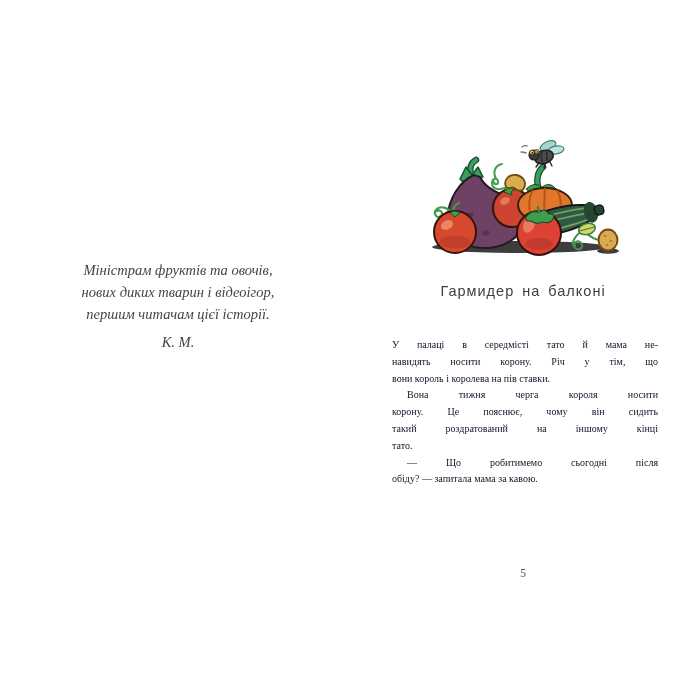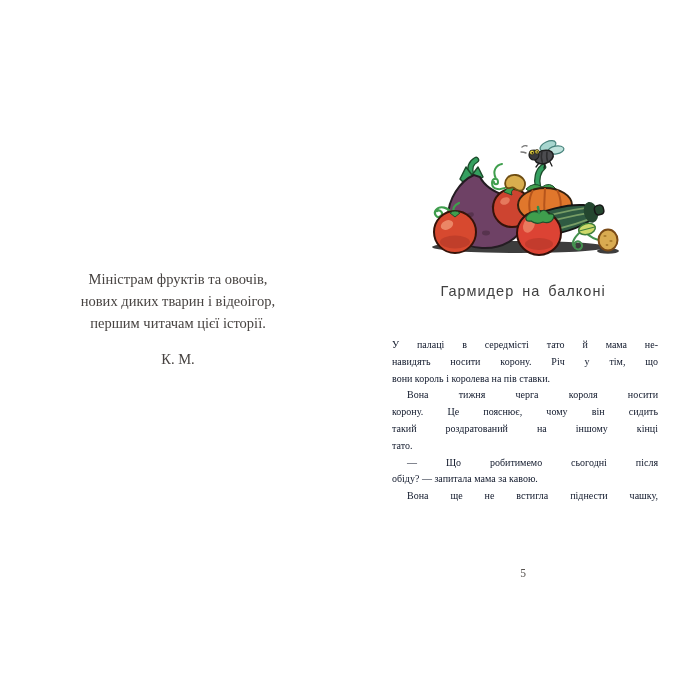--- a/index.html
+++ b/index.html
@@ -4,25 +4,25 @@
 <style>
   html,body { margin:0; padding:0; }
   body {
     width:700px; height:700px; background:#ffffff; position:relative;
     overflow:hidden; font-family:"Liberation Serif", serif;
   }
   .spread { position:absolute; inset:0; background:#ffffff; }
 
   
   .dedication {
-    position:absolute; left:40px; top:268px; width:276px;
-    text-align:center; font-size:14.5px;
+    position:absolute; left:40px; top:259px; width:276px;
+    text-align:center; font-style:italic; font-size:14.5px;
     line-height:22px; color:#474341;
   }
-  .ded-sig { margin-top:14px; }
+  .ded-sig { margin-top:6px; }
 
   
   .illustration { position:absolute; left:426px; top:137px; width:196px; height:123px; }
   .chapter-title {
     position:absolute; left:390px; top:283px; width:266px; text-align:center;
     font-family:"Liberation Sans", sans-serif; font-size:14.5px;
     letter-spacing:1px; word-spacing:3px; color:#404040;
   }
   .body-text {
     position:absolute; left:392px; top:337px; width:266px;
@@ -148,18 +148,17 @@
   <div class="body-text">
       <div class="line">У палаці в середмісті тато й мама не-</div>
       <div class="line">навидять носити корону. Річ у тім, що</div>
       <div class="line last">вони король і королева на пів ставки.</div>
       <div class="line indent">Вона тижня черга короля носити</div>
       <div class="line">корону. Це пояснює, чому він сидить</div>
       <div class="line">такий роздратований на іншому кінці</div>
       <div class="line last">тато.</div>
       <div class="line indent">— Що робитимемо сьогодні після</div>
       <div class="line last">обіду? — запитала мама за кавою.</div>
-      <div class="line indent">Вона ще не встигла піднести чашку,</div>
     </div>
 
   <div class="page-number">5</div>
 
 </div>
 
 </body></html>

